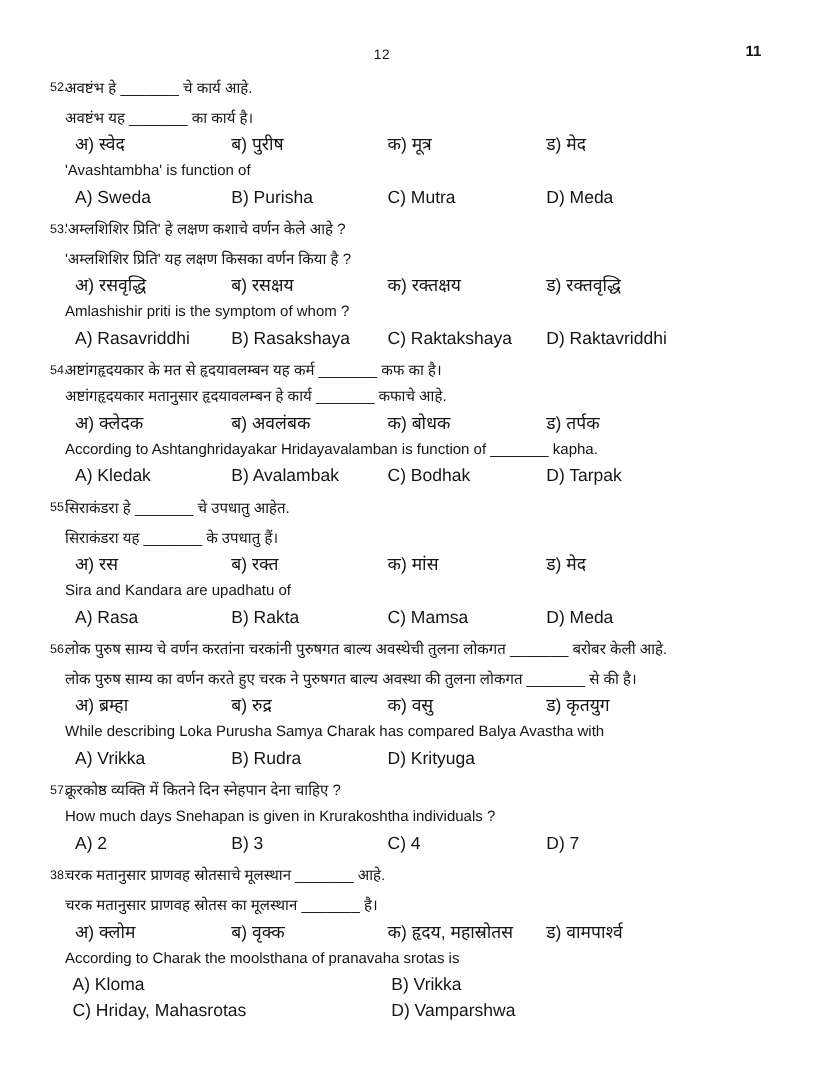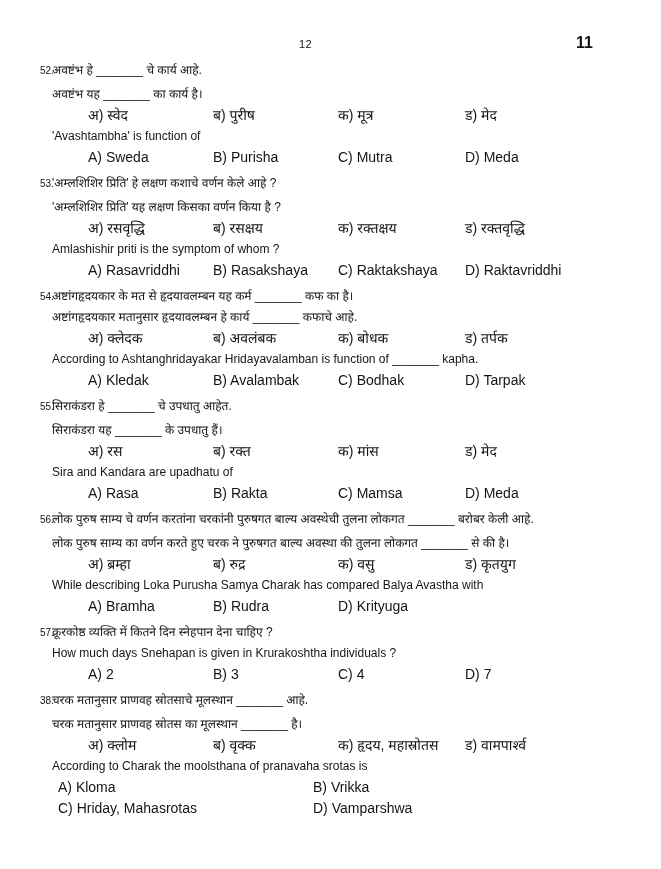--- a/index.html
+++ b/index.html
@@ -19,22 +19,22 @@
   .pnum-center {
     position: absolute;
     top: 38px;
     left: 299px;
     font-size: 11px;
     letter-spacing: 0.5px;
   }
   .pnum-right {
     position: absolute;
     top: 34px;
-    right: 68px;
-    font-size: 16px;
+    right: 52px;
+    font-size: 12px;
     font-weight: bold;
   }
   .questions {
     position: absolute;
     top: 60px;
     left: 27px;
     width: 612px;
   }
   .question {
     position: relative;
@@ -58,21 +58,21 @@
   }
   .opt-row {
     display: flex;
     font-size: 14px;
     line-height: 21px;
     padding-left: 8px;
   }
   .opt-row .opt {
     white-space: nowrap;
   }
-  .opt-row .opt:nth-child(1) { width: 125px; margin-left: 28px; }
+  .opt-row .opt:nth-child(1) { width: 125px; }
   .opt-row .opt:nth-child(2) { width: 125px; }
   .opt-row .opt:nth-child(3) { width: 127px; }
   .opt-row .opt:nth-child(4) { flex: 1; }
   .opt-grid-2col {
     display: grid;
     grid-template-columns: 255px 1fr;
     font-size: 14px;
     line-height: 21px;
     padding-left: 6px;
   }
@@ -171,21 +171,21 @@
       <div class="qline dev">लोक पुरुष साम्य चे वर्णन करतांना चरकांनी पुरुषगत बाल्य अवस्थेची तुलना लोकगत _______ बरोबर केली आहे.</div>
       <div class="qline dev hindi">लोक पुरुष साम्य का वर्णन करते हुए चरक ने पुरुषगत बाल्य अवस्था की तुलना लोकगत _______ से की है।</div>
       <div class="opt-row">
         <span class="opt">अ) ब्रम्हा</span>
         <span class="opt">ब) रुद्र</span>
         <span class="opt">क) वसु</span>
         <span class="opt">ड) कृतयुग</span>
       </div>
       <div class="qline eng">While describing Loka Purusha Samya Charak has compared Balya Avastha with</div>
       <div class="opt-row">
-        <span class="opt">A) Bramha</span>
+        <span class="opt">A) Vrikka</span>
         <span class="opt">B) Rudra</span>
         <span class="opt">D) Krityuga</span>
       </div>
     </div>
 
     <div class="question">
       <span class="qnum">57.</span>
       <div class="qline dev hindi">क्रूरकोष्ठ व्यक्ति में कितने दिन स्नेहपान देना चाहिए ?</div>
       <div class="qline eng">How much days Snehapan is given in Krurakoshtha individuals ?</div>
       <div class="opt-row">

